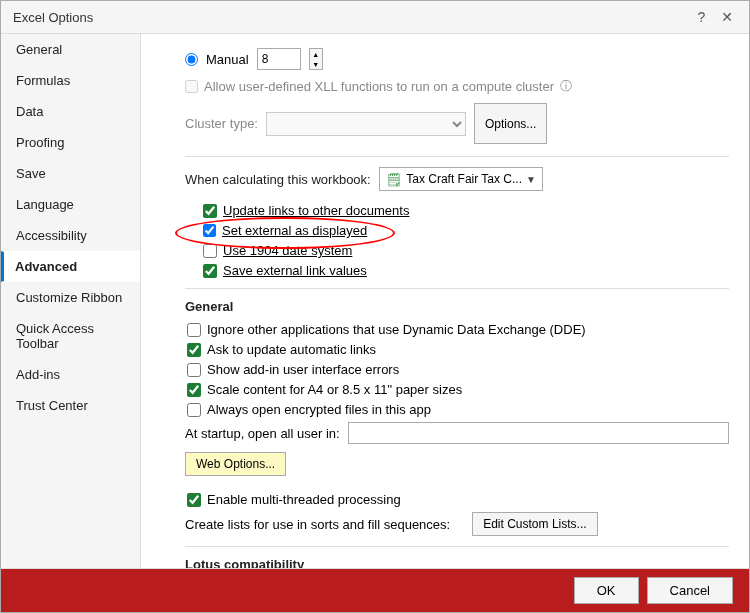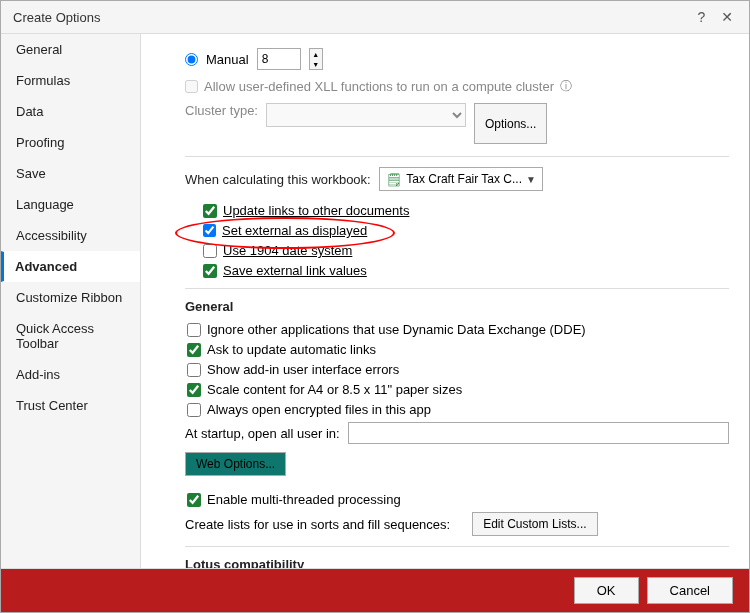--- a/index.html
+++ b/index.html
@@ -157,20 +157,21 @@
     .options-btn {
       border: 1px solid #aaa;
       background: #f5f5f5;
       padding: 2px 10px;
       font-size: 12px;
       cursor: pointer;
       height: 41px;
     }
     .cluster-row {
       display: flex;
+      align-items: center;
       gap: 8px;
       margin-bottom: 12px;
     }
     .cluster-label {
       color: #888;
       font-size: 13px;
     }
     .cluster-dropdown {
       border: 1px solid #ccc;
       background: #f9f9f9;
@@ -231,21 +232,21 @@
     }
     .startup-input {
       flex: 1;
       height: 22px;
       border: 1px solid #aaa;
       padding: 1px 4px;
       font-size: 12px;
     }
     .web-options-btn {
       border: 1px solid #aaa;
-      background: #0f766e;
+      background: #fef9c3;
       padding: 2px 10px;
       font-size: 12px;
       cursor: pointer;
       height: 24px;
       margin-bottom: 8px;
     }
     .edit-custom-btn {
       border: 1px solid #aaa;
       background: #f5f5f5;
       padding: 2px 10px;
@@ -290,21 +291,21 @@
       padding-left: 18px;
       text-decoration: underline;
     }
   </style>
 </head>
 <body>
 
 <div class="dialog">
 
   <div class="title-bar">
-    <span class="title-bar-title">Create Options</span>
+    <span class="title-bar-title">Excel Options</span>
     <div class="title-bar-controls">
       <button class="title-bar-btn">?</button>
       <button class="title-bar-btn">✕</button>
     </div>
   </div>
 
   <div class="dialog-body">
 
     <div class="sidebar">
       <div class="sidebar-item">General</div>

